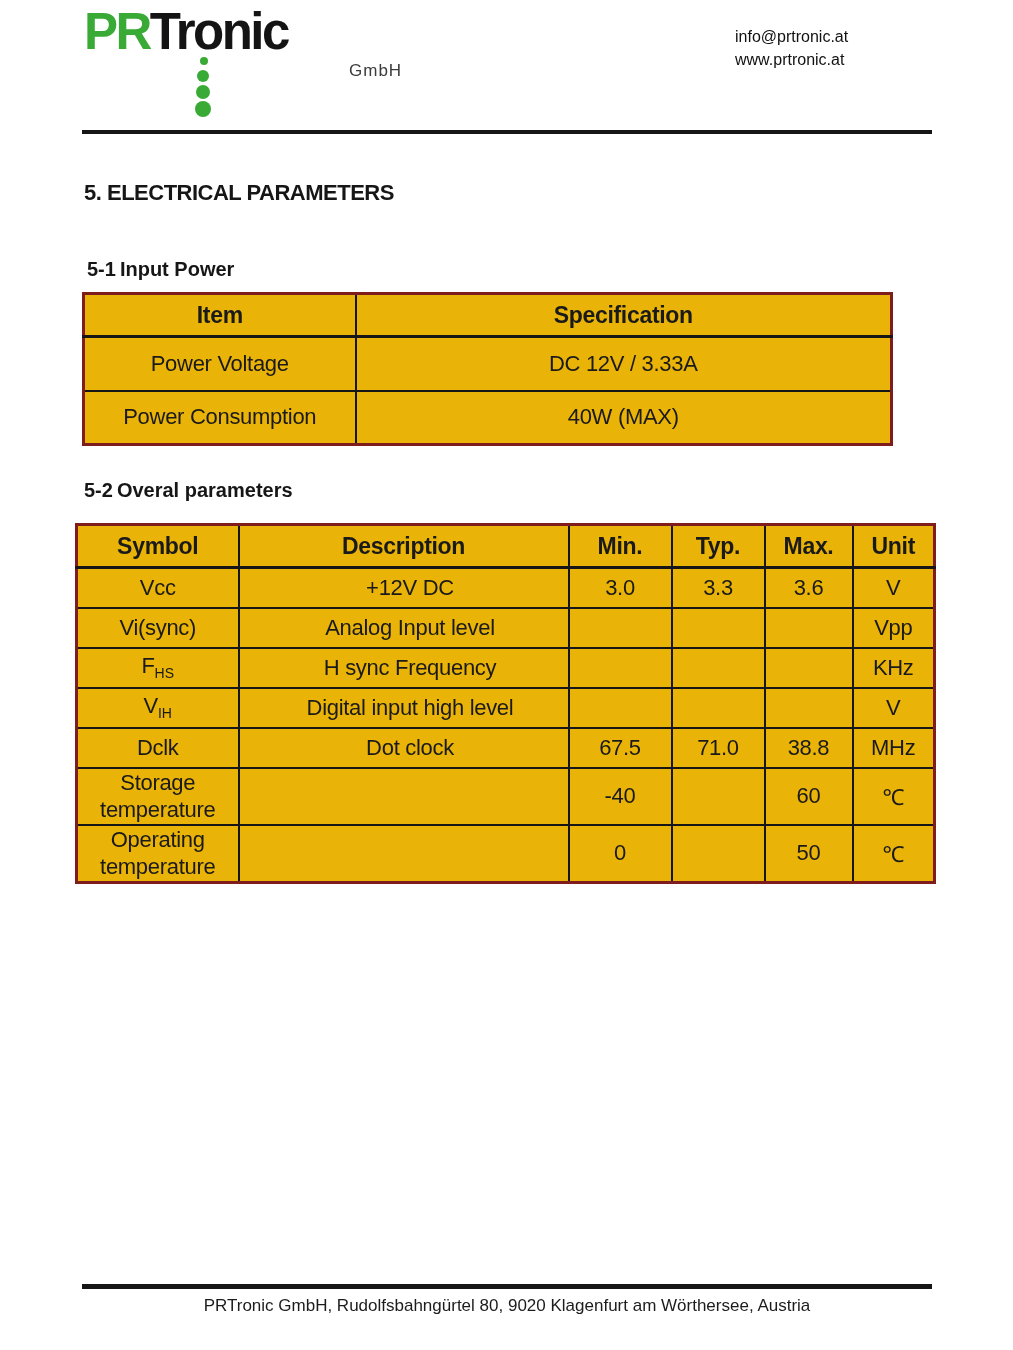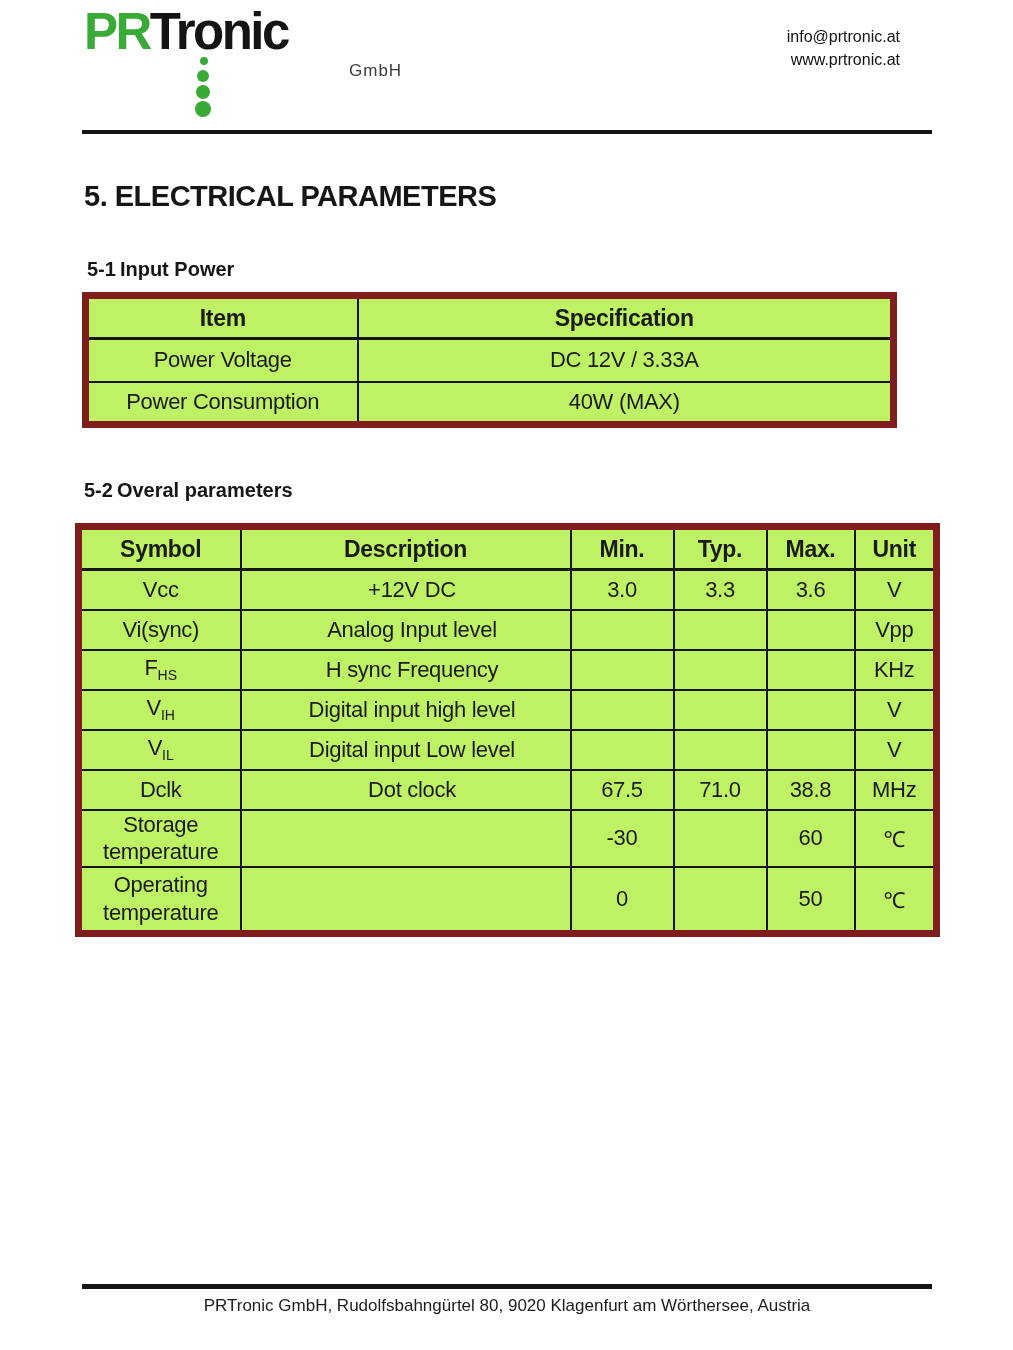--- a/index.html
+++ b/index.html
@@ -22,57 +22,57 @@
   .dot1 { left:200px; top:57px;  width:8px;  height:8px;  }
   .dot2 { left:197px; top:70px;  width:12px; height:12px; }
   .dot3 { left:196px; top:85px;  width:14px; height:14px; }
   .dot4 { left:195px; top:101px; width:16px; height:16px; }
   .logo-gmbh {
     position:absolute; left:318px; top:61px;
     font-size:17px; color:#3c3c3c; letter-spacing:1px;margin-left:31px;
   }
   .contact {
     position:absolute; left:735px; top:25px; width:165px;
-    text-align:right; font-size:16px; line-height:1.45; color:#111;
+    text-align:left; font-size:16px; line-height:1.45; color:#111;
   }
   .rule { position:absolute; left:82px; width:850px; background:#161616; }
   .rule-top { top:130px; height:4px; }
   .rule-bottom { top:1284px; height:5px; }
 
   
   .page-title {
     position:absolute; left:84px; top:180px;
-    font-size:29px; font-weight:bold; letter-spacing:-0.5px; color:#161616;
+    font-size:22px; font-weight:bold; letter-spacing:-0.5px; color:#161616;
     white-space:nowrap;
   }
   .sec-heading {
     position:absolute; font-size:20px; font-weight:bold; color:#161616;
     white-space:nowrap;
   }
   .sh1 { left:87px; top:258px; }
   .sh2 { left:84px; top:479px; }
   .sec-num { margin-right:4px; }
 
   
   table {
     position:absolute; border-collapse:collapse; table-layout:fixed;
-    border:7px solid #7f1d1d; background:#bef264;
+    border:3px solid #7f1d1d; background:#eab308;
   }
   th, td {
     border:2px solid #161616; text-align:center; vertical-align:middle;
     color:#1a1a1a; overflow:hidden;
   }
   thead th {
     border-bottom:3px solid #161616;
     font-size:23px; font-weight:bold; height:43px; letter-spacing:-0.3px;
   }
   td { font-size:22px; letter-spacing:-0.3px; }
 
   .t1 { left:82px; top:292px; width:808px; }
-  .t1 td { height:43px; }
+  .t1 td { height:54px; }
 
   .t2 { left:75px; top:523px; width:858px; }
   .t2 td { height:40px; }
   .t2 tbody tr:nth-child(8) td,
   .t2 tbody tr:nth-child(9) td { height:67px; }
   .t2 td.desc { text-align:center; padding-left:13px; }
   .t2 td.symbol { white-space:pre-line; line-height:1.25; }
   sub.sym-sub { font-size:14px; letter-spacing:0; }
 
   
@@ -181,40 +181,32 @@
         </tr>
         <tr>
           <td class="symbol"><span>V</span><sub class="sym-sub">IH</sub></td>
           <td class="desc">Digital input high level</td>
           <td></td>
           <td></td>
           <td></td>
           <td>V</td>
         </tr>
         <tr>
-          <td class="symbol"><span>V</span><sub class="sym-sub">IL</sub></td>
-          <td class="desc">Digital input Low level</td>
-          <td></td>
-          <td></td>
-          <td></td>
-          <td>V</td>
-        </tr>
-        <tr>
           <td class="symbol"><span>Dclk</span></td>
           <td class="desc">Dot clock</td>
           <td>67.5</td>
           <td>71.0</td>
           <td>38.8</td>
           <td>MHz</td>
         </tr>
         <tr>
           <td class="symbol"><span>Storage
 temperature</span></td>
           <td class="desc"></td>
-          <td>-30</td>
+          <td>-40</td>
           <td></td>
           <td>60</td>
           <td>℃</td>
         </tr>
         <tr>
           <td class="symbol"><span>Operating
 temperature</span></td>
           <td class="desc"></td>
           <td>0</td>
           <td></td>

